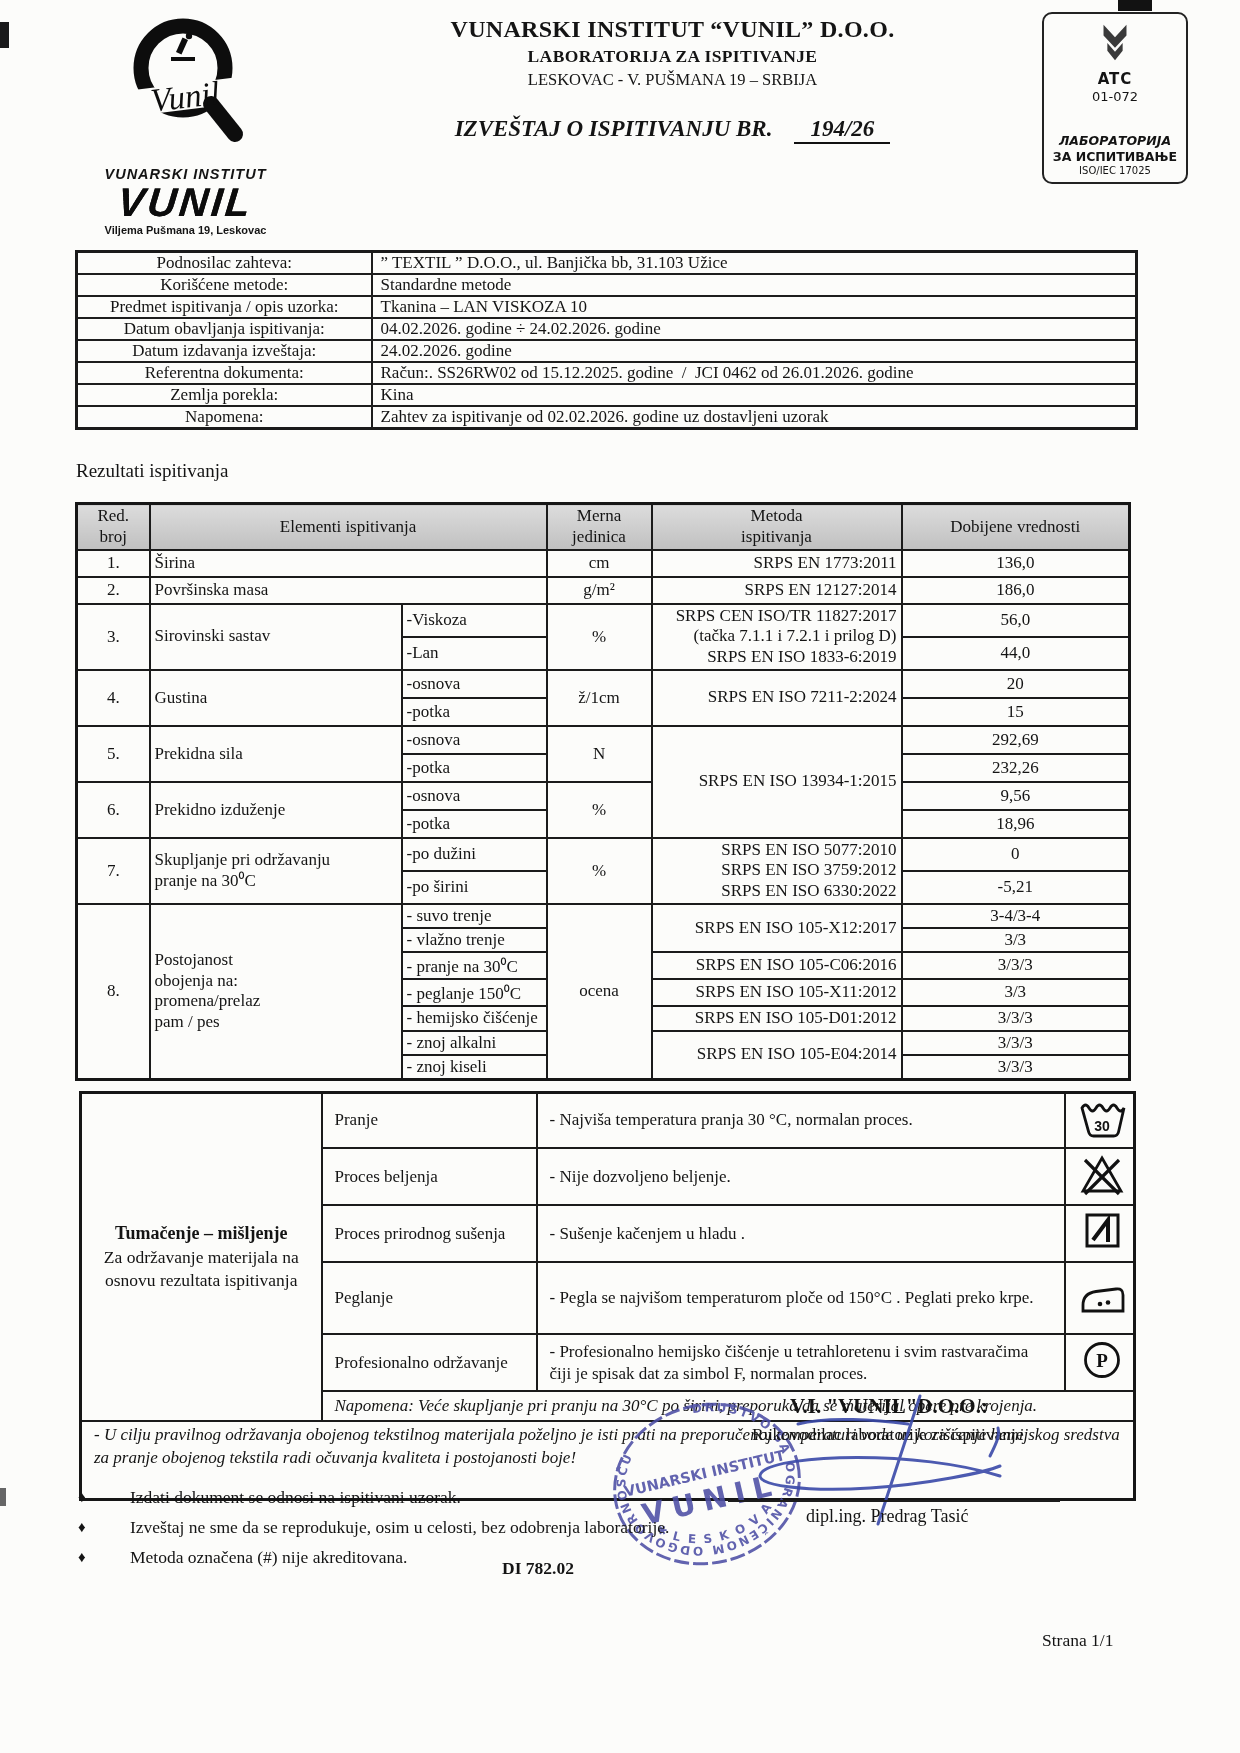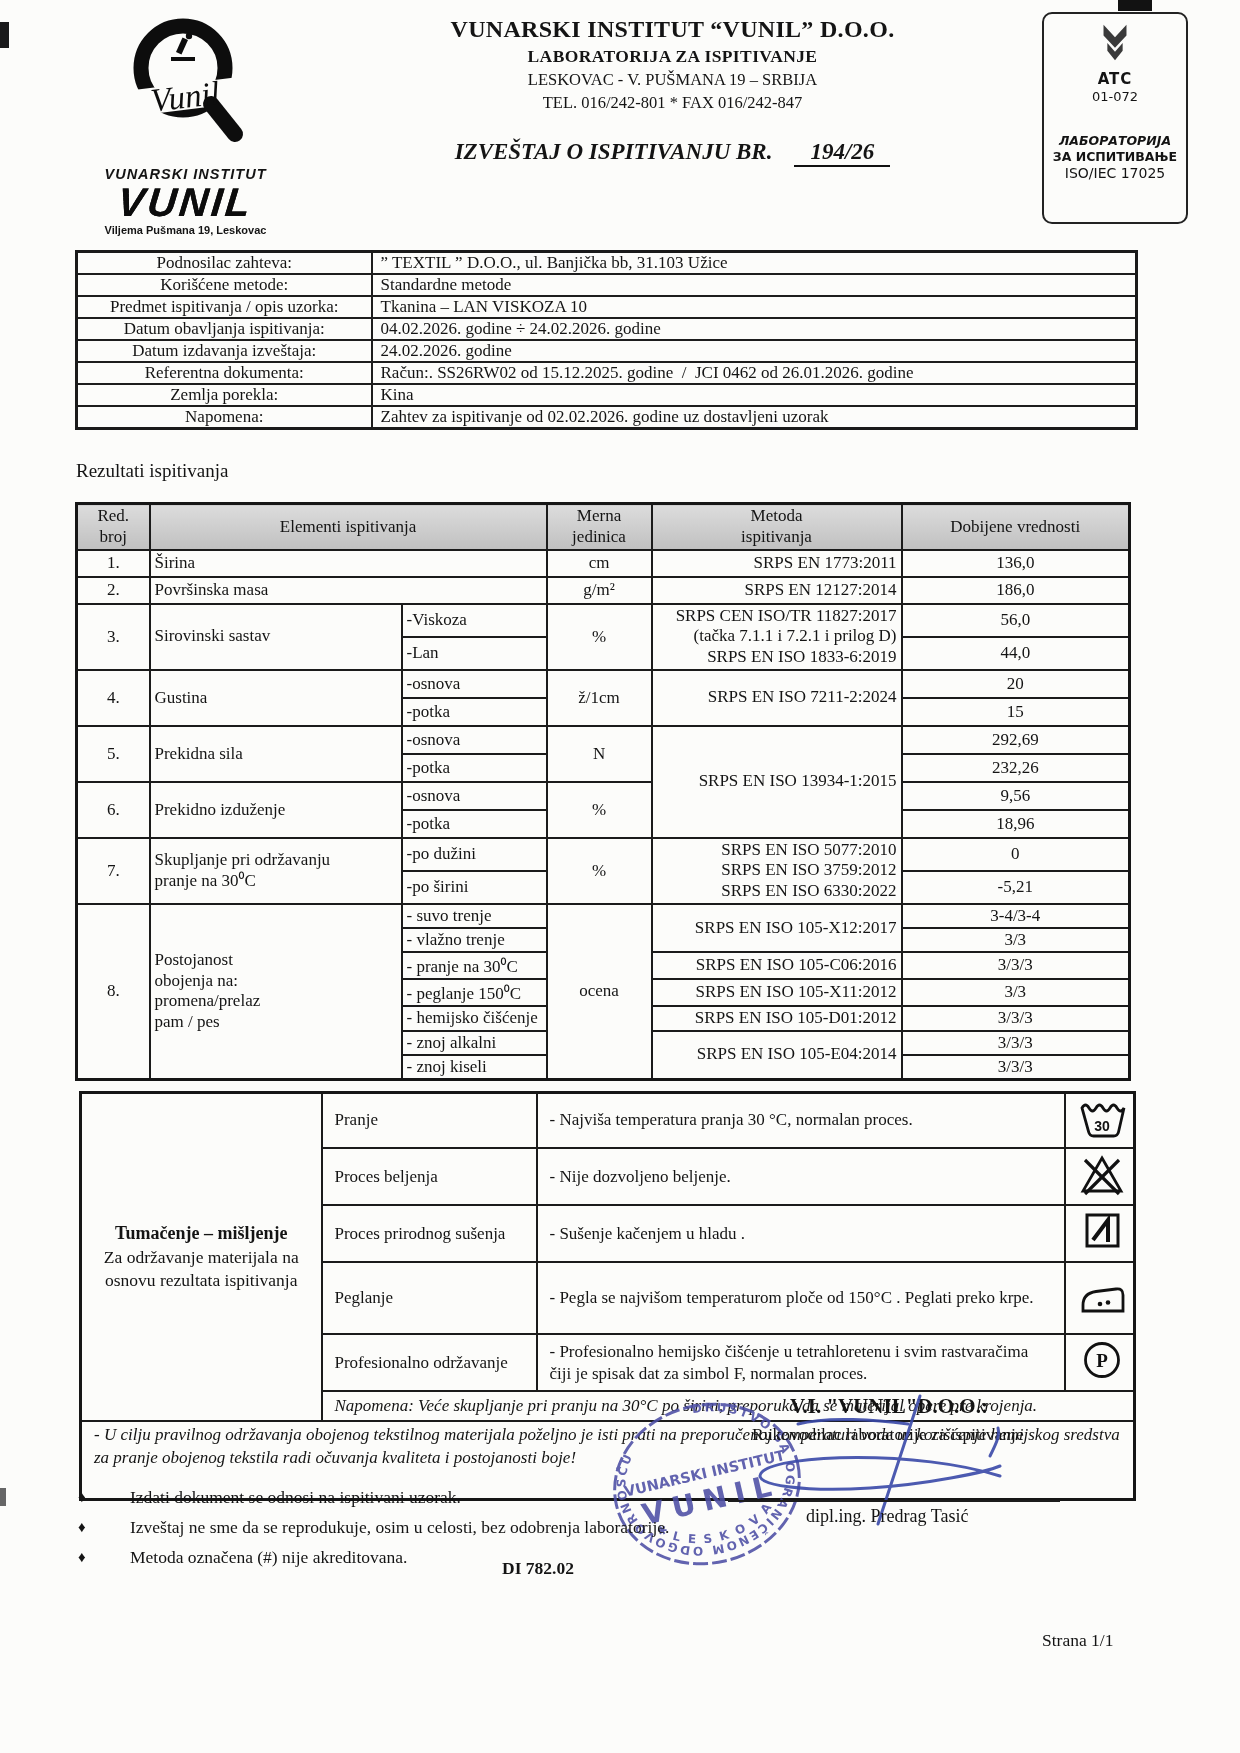--- a/index.html
+++ b/index.html
@@ -23,28 +23,28 @@
              font-size:40px; letter-spacing:3px; line-height:1; transform:skewX(-6deg);
              background-image:repeating-linear-gradient(180deg,#000 0 3px,#5a5a5a 3px 4px);
              -webkit-background-clip:text; background-clip:text; color:#0c0c0c;}
   .logo-addr{font-family:"Liberation Sans",sans-serif; font-weight:bold; font-size:11px; margin-top:2px;}
   .title-block{flex:1; text-align:center; padding-top:8px;}
   .org{font-weight:bold; font-size:24px; letter-spacing:.3px;}
   .lab{font-weight:bold; font-size:17.5px; margin-top:3px; letter-spacing:.4px;}
   .addr,.tel{font-size:16.5px; margin-top:3px;}
   .report-line{margin-top:26px; font-weight:bold; font-style:italic; font-size:23px;}
   .rep-num{border-bottom:2.5px solid #111; padding:0 16px 1px; margin-left:22px;}
-  .badge{width:146px; height:212px; border:2px solid #222; border-radius:10px;
+  .badge{width:146px; height:172px; border:2px solid #222; border-radius:10px;
          text-align:center; padding-top:8px; margin-top:4px;
          font-family:"DejaVu Sans",sans-serif;}
   .badge-name{font-weight:bold; font-size:15px; letter-spacing:1px;}
   .badge-num{font-size:13px; margin-top:1px;}
   .badge-l1,.badge-l2{font-weight:bold; font-size:12.5px; line-height:1.25;}
   .badge-l1{margin-top:29px;font-style:italic;}
-  .badge-l3{font-size:14px; margin-top:1px;}
+  .badge-l3{font-size:10px; margin-top:1px;}
 
   
   table{border-collapse:collapse;}
   .info-table{margin:14px 0 0 75px; width:1063px; border:3px solid #1a1a1a;}
   .info-table td{border:2px solid #1d1d1d; font-size:17px; padding:0 8px; height:21px;}
   .il{width:295px;text-align:center;}
   .iv{white-space:pre-wrap;}
 
   
   .results-heading{margin:30px 0 0 76px; font-size:19px;}
@@ -110,21 +110,20 @@
       </svg>
       <div class="logo-inst">VUNARSKI INSTITUT</div>
       <div class="logo-brand">VUNIL</div>
       <div class="logo-addr">Viljema Pušmana 19, Leskovac</div>
     </div>
 
     <div class="title-block">
       <div class="org">VUNARSKI INSTITUT “VUNIL” D.O.O.</div>
       <div class="lab">LABORATORIJA ZA ISPITIVANJE</div>
       <div class="addr">LESKOVAC - V. PUŠMANA 19 – SRBIJA</div>
-      <div class="tel">TEL. 016/242-801 * FAX 016/242-847</div>
       <div class="report-line">
         <span>IZVEŠTAJ O ISPITIVANJU BR.</span><span class="rep-num">194/26</span>
       </div>
     </div>
 
     <div class="badge">
       <svg width="46" height="44" viewBox="0 0 46 46">
         <path d="M11 3 L23 16 L35 3 V14 L23 27 L11 14 Z" fill="#3a3a3a"></path>
         <path d="M15 22 L23 31 L31 22 V30 L23 40 L15 30 Z" fill="#3a3a3a"></path>
       </svg>

